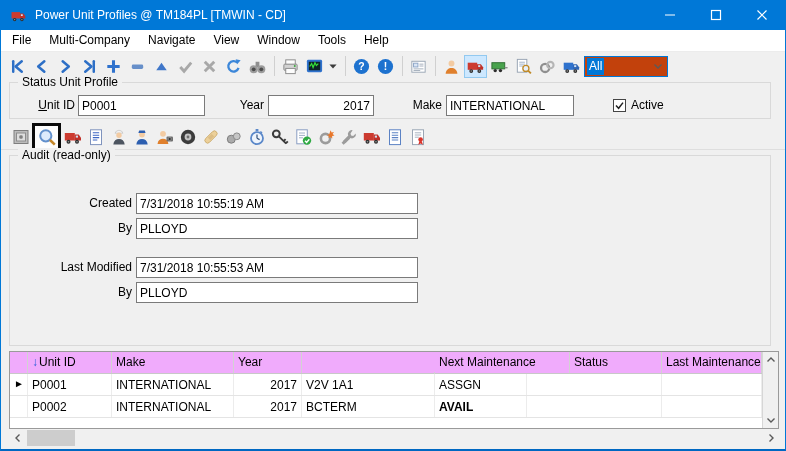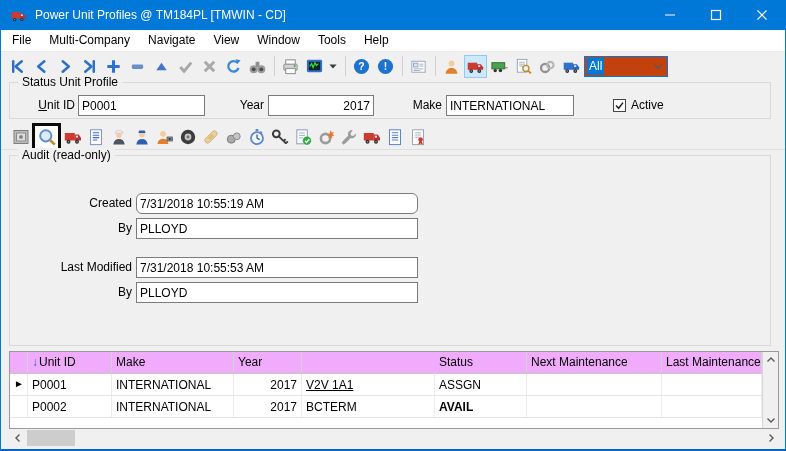--- a/index.html
+++ b/index.html
@@ -45,21 +45,21 @@
   .checkbox{position:absolute;left:612px;top:99px;width:13px;height:13px;border:1px solid #444;background:#fff;box-sizing:border-box;}
   #lbl-active{left:630px;top:95px;}
   .mn{text-decoration:underline;}
   
   .tabbar{position:absolute;left:8px;top:124px;height:26px;display:flex;align-items:center;}
   .tab-btn{width:23px;height:23px;display:flex;align-items:center;justify-content:center;}
   .tab-btn.selected{box-shadow:0 0 0 3px #0a0a0a;margin:0 3px;background:#fdfdfd;}
   .tabband{position:absolute;left:0;top:121px;right:0;height:28px;border-bottom:1px solid #dedede;}
   
   #lbl-created{left:11px;top:193px;width:120px;text-align:right;}
-  #fld-created{left:135px;top:193px;width:282px;border-radius:6px;}
+  #fld-created{left:135px;top:193px;width:282px;}
   #lbl-created-by{left:11px;top:218px;width:120px;text-align:right;}
   #fld-created-by{left:135px;top:218px;width:282px;}
   #lbl-modified{left:11px;top:257px;width:120px;text-align:right;}
   #fld-modified{left:135px;top:257px;width:282px;}
   #lbl-modified-by{left:11px;top:282px;width:120px;text-align:right;}
   #fld-modified-by{left:135px;top:282px;width:282px;}
   
   #grid{position:absolute;left:8px;top:351px;width:770px;height:78px;background:#fff;border:1px solid #9a9a9a;box-sizing:border-box;}
   #grid-header{display:flex;height:22px;background:#f0abfc;border-bottom:1px solid #c8c8c8;box-sizing:border-box;}
   .gh-cell{box-sizing:border-box;border-right:1px solid #d2d2d2;padding:3px 0 0 4px;overflow:hidden;white-space:nowrap;flex:none;}
@@ -539,31 +539,31 @@
   <div class="field-label" id="lbl-modified-by">By</div>
   <input class="textbox" id="fld-modified-by" readonly="" value="PLLOYD" style="">
 
   <div id="grid">
     <div id="grid-header">
         <div class="gh-cell" style="width: 18px;"></div>
         <div class="gh-cell" style="width: 84px;"><span class="sort-arrow">↓</span><span>Unit ID</span></div>
         <div class="gh-cell" style="width: 122px;"><span>Make</span></div>
         <div class="gh-cell" style="width: 68px;"><span>Year</span></div>
         <div class="gh-cell" style="width: 133px; margin-top: 20px;"><span>Zone</span></div>
+        <div class="gh-cell" style="width: 135px;"><span>Next Maintenance</span></div>
         <div class="gh-cell" style="width: 92px;"><span>Status</span></div>
-        <div class="gh-cell" style="width: 135px;"><span>Next Maintenance</span></div>
         <div class="gh-cell" style="width: 100px;"><span>Last Maintenance</span></div>
       </div>
     <div id="grid-body">
         <div class="grid-row">
           <div class="gr-cell row-ind" style="width: 18px;">►</div>
           <div class="gr-cell" style="width: 84px;">P0001</div>
           <div class="gr-cell" style="width: 122px;">INTERNATIONAL</div>
           <div class="gr-cell" style="width: 68px; text-align: right;">2017</div>
-          <div class="gr-cell" style="width: 133px; text-decoration: underline;">V2V 1A1</div>
+          <div class="gr-cell" style="width: 133px;">V2V 1A1</div>
           <div class="gr-cell" style="width: 92px;">ASSGN</div>
           <div class="gr-cell" style="width: 135px;"></div>
           <div class="gr-cell" style="width: 100px;"></div>
         </div>
         <div class="grid-row">
           <div class="gr-cell row-ind" style="width: 18px;"></div>
           <div class="gr-cell" style="width: 84px;">P0002</div>
           <div class="gr-cell" style="width: 122px;">INTERNATIONAL</div>
           <div class="gr-cell" style="width: 68px; text-align: right;">2017</div>
           <div class="gr-cell" style="width: 133px;">BCTERM</div>

